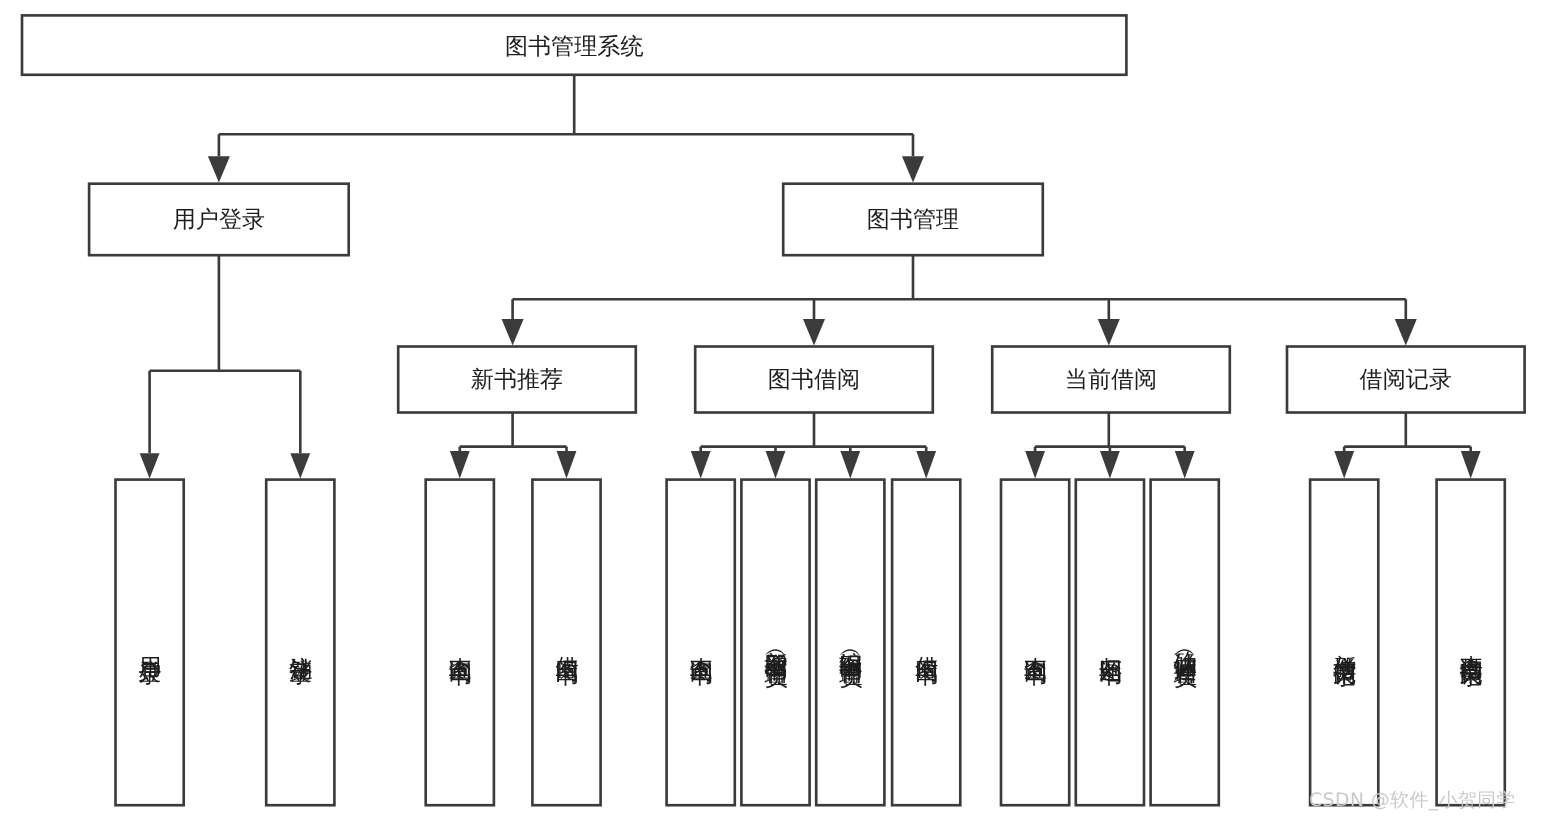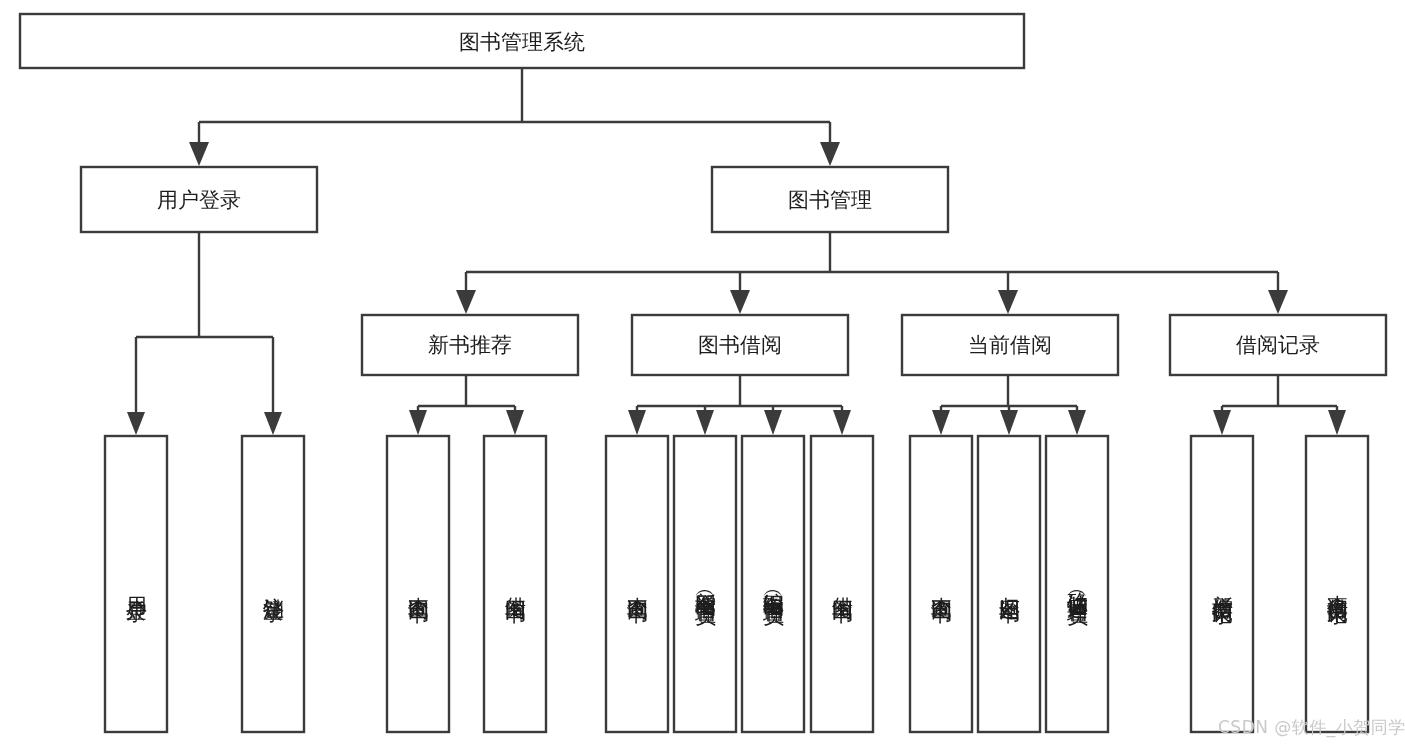--- a/index.html
+++ b/index.html
@@ -216,15 +216,15 @@
   <div class="leaf-label" style="left:742px; top:436px; width:62px; height:296px;">编辑图书（管理员）</div>
   <div class="leaf-label" style="left:811px; top:436px; width:62px; height:296px;">借阅图书</div>
 
   <div class="leaf-label" style="left:910px; top:436px; width:62px; height:296px;">查询图书</div>
   <div class="leaf-label" style="left:978px; top:436px; width:62px; height:296px;">归还图书</div>
   <div class="leaf-label" style="left:1046px; top:436px; width:62px; height:296px;">确认归还（管理员）</div>
 
   <div class="leaf-label" style="left:1191px; top:436px; width:62px; height:296px;">新增借阅记录</div>
   <div class="leaf-label" style="left:1306px; top:436px; width:62px; height:296px;">查询借阅记录</div>
 
-  <div class="watermark" style="left:1190px; top:716px;margin-left:28px;">CSDN @软件_小贺同学</div>
+  <div class="watermark" style="left:1190px; top:716px;">CSDN @软件_小贺同学</div>
 
 </div>
 
 </body></html>

